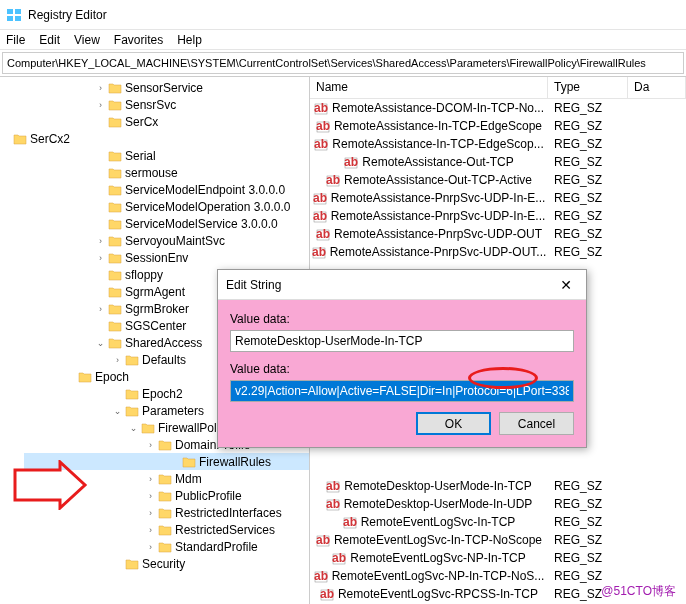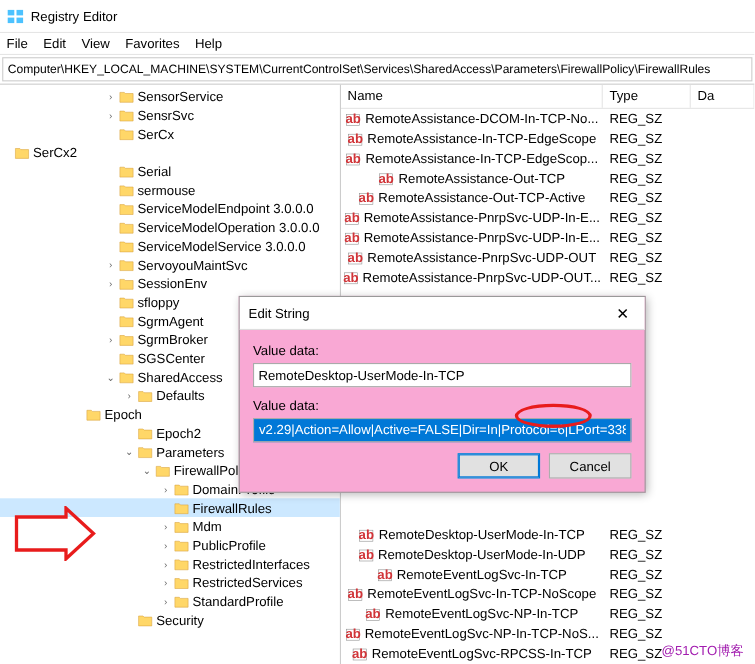--- a/index.html
+++ b/index.html
@@ -230,21 +230,21 @@
           </svg></span>
         <span class="tree-label">FirewallPolicy</span>
       </div>
       <div class="tree-item" style="padding-left: 145px;">
         <span class="expander">›</span>
         <span class="folder-icon"><svg viewBox="0 0 14 12">
             <path d="M1 2 L5 2 L6 3 L13 3 L13 11 L1 11 Z" fill="#ffd768" stroke="#d9a23d" stroke-width="0.5"></path>
           </svg></span>
         <span class="tree-label">DomainProfile</span>
       </div>
-      <div class="tree-item selected" style="padding-left: 145px;">
+      <div class="tree-item selected" style="padding-left: 145px; margin-left: 24px;">
         <span class="expander"></span>
         <span class="folder-icon"><svg viewBox="0 0 14 12">
             <path d="M1 2 L5 2 L6 3 L13 3 L13 11 L1 11 Z" fill="#ffd768" stroke="#d9a23d" stroke-width="0.5"></path>
           </svg></span>
         <span class="tree-label">FirewallRules</span>
       </div>
       <div class="tree-item" style="padding-left: 145px;">
         <span class="expander">›</span>
         <span class="folder-icon"><svg viewBox="0 0 14 12">
             <path d="M1 2 L5 2 L6 3 L13 3 L13 11 L1 11 Z" fill="#ffd768" stroke="#d9a23d" stroke-width="0.5"></path>

